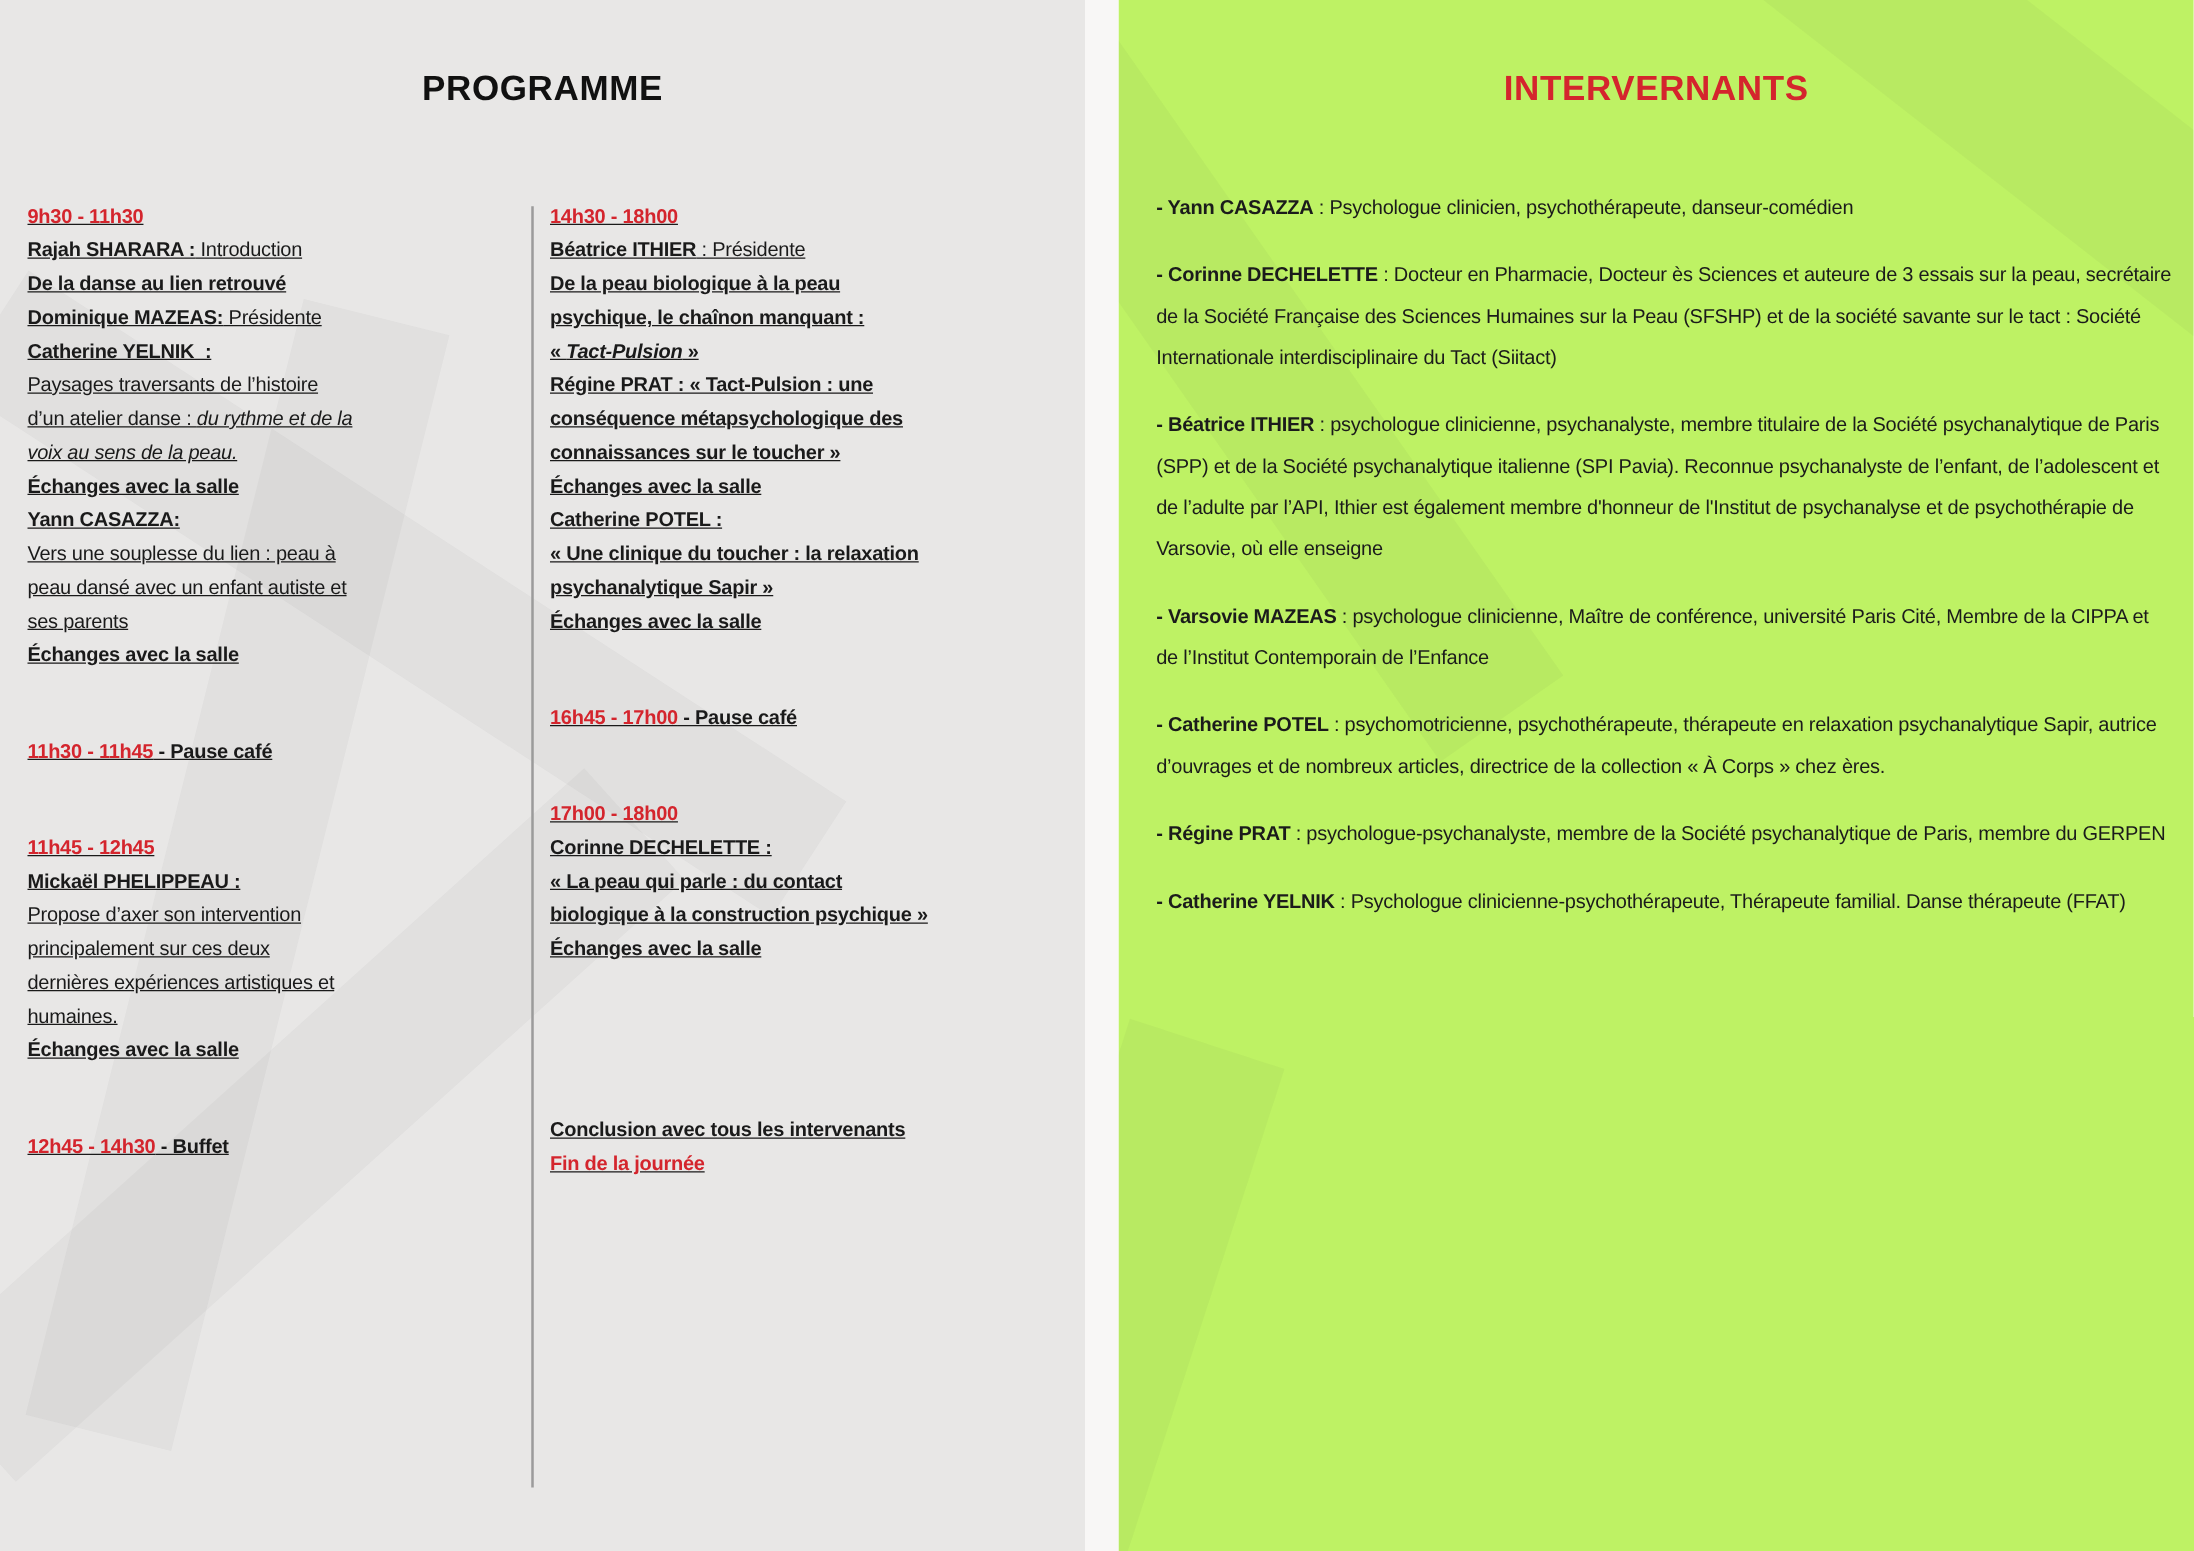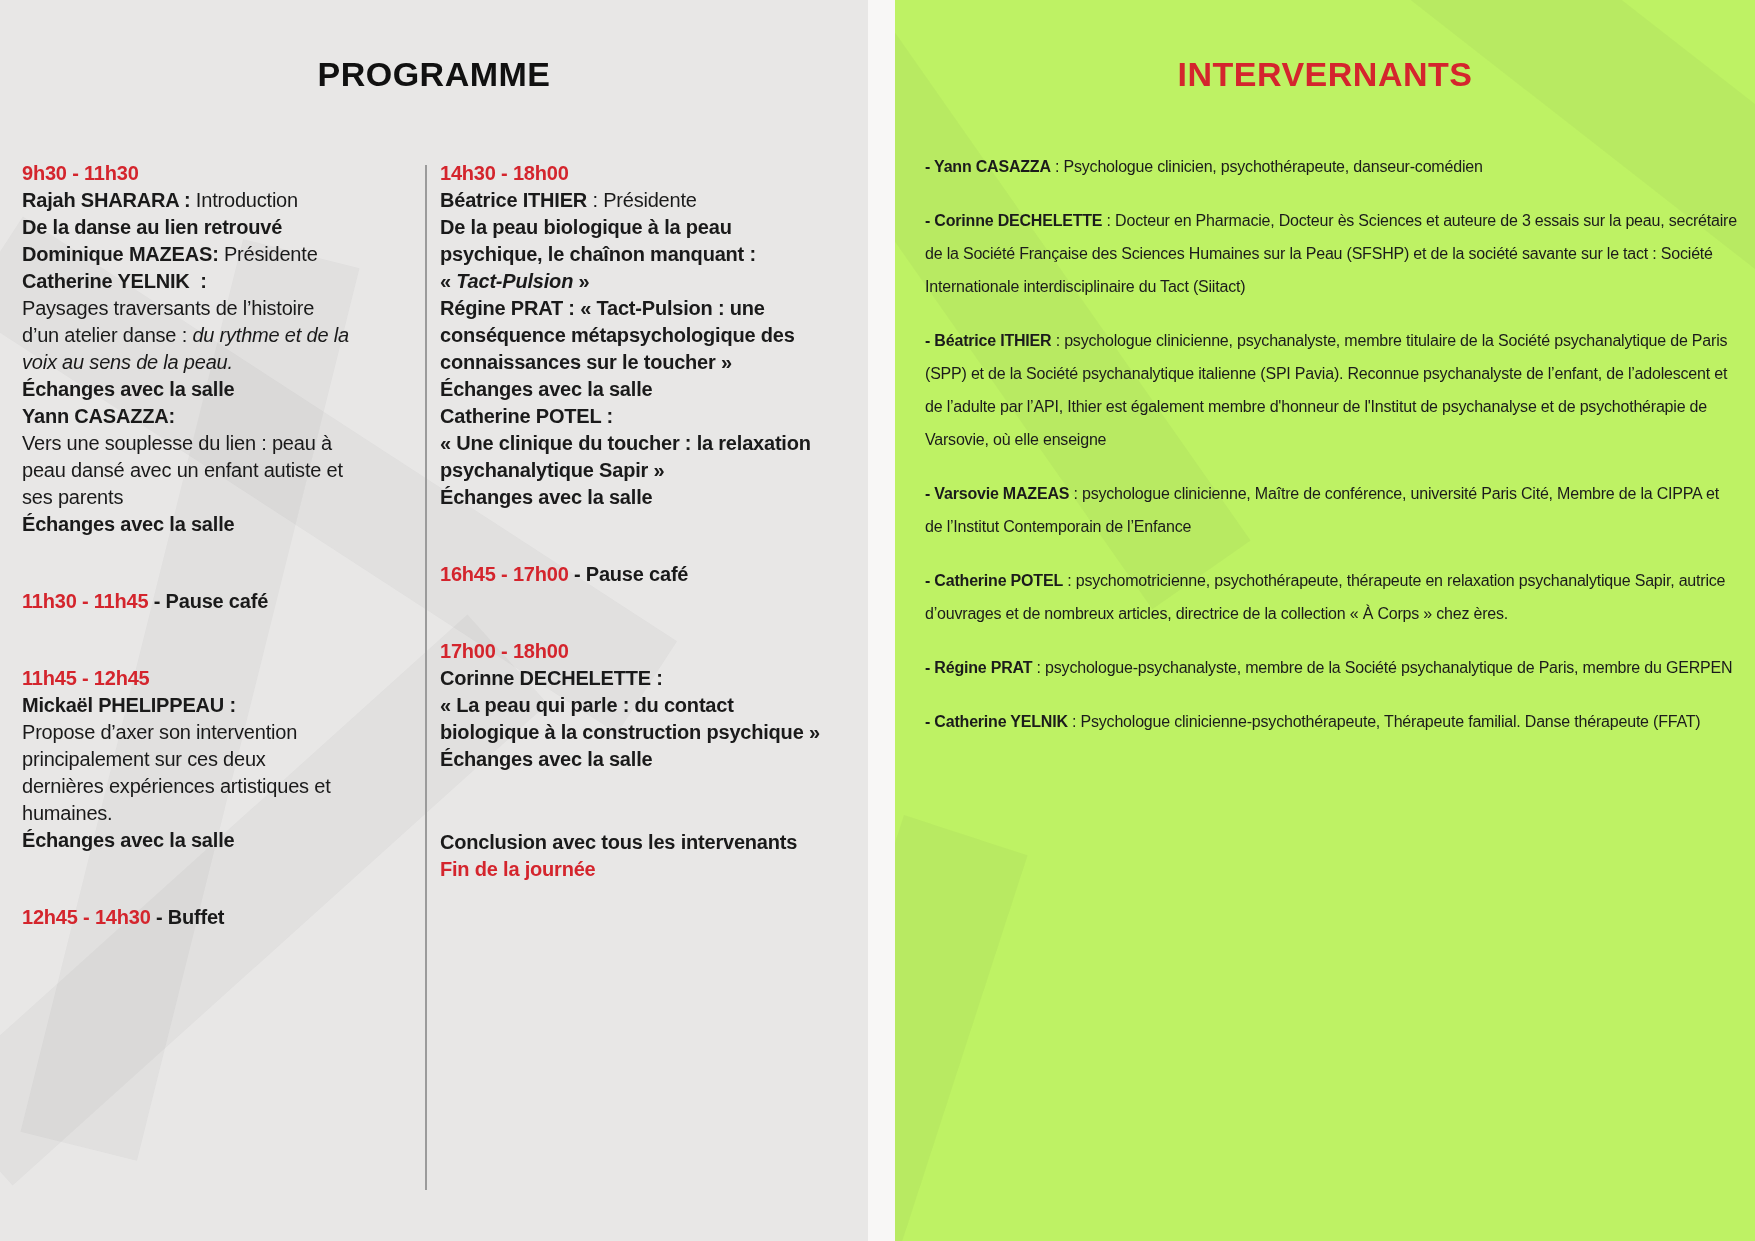--- a/index.html
+++ b/index.html
@@ -6,33 +6,33 @@
   #canvas{position:relative;width:1755px;height:1241px;overflow:hidden;
           font-family:"Liberation Sans","DejaVu Sans",sans-serif;color:#1a1a1a;}
   
   #left-panel{position:absolute;left:0;top:0;width:868px;height:1241px;background:#e8e7e6;overflow:hidden;}
   #panel-gap{position:absolute;left:868px;top:0;width:27px;height:1241px;background:#f8f7f6;}
   #right-panel{position:absolute;left:895px;top:0;width:860px;height:1241px;background:#bef264;overflow:hidden;}
   
   .wm{position:absolute;background:#3a3a3a;opacity:.045;pointer-events:none;}
   
   .panel-title{position:absolute;top:55px;left:0;width:100%;text-align:center;
-               font-size:34px;font-weight:700;letter-spacing:.5px;}
+               font-size:28px;font-weight:700;letter-spacing:.5px;}
   #left-panel .panel-title{color:#111;}
   #right-panel .panel-title{color:var(--accent,#d4252d);}
   
-  .prog-col{position:absolute;top:160px;font-size:20px;line-height:27px;letter-spacing:-0.2px;}
+  .prog-col{position:absolute;top:160px;font-size:16px;line-height:27px;letter-spacing:-0.2px;text-decoration:underline;}
   #prog-col-1{left:22px;width:385px;}
   #prog-col-2{left:440px;width:400px;}
   #col-divider{position:absolute;left:425px;top:165px;width:2px;height:1025px;background:#9b9b9b;}
   .block{white-space:pre-wrap;}
   .block:first-child{margin-top:0;}
   .k-time{margin-top:50px;}
   .prog-col .block:first-child{margin-top:0;}
-  .k-conclusion{margin-top:56px;}
+  .k-conclusion{margin-top:118px;}
   .seg{font-weight:400;}
   .sb{font-weight:700;}
   .si{font-style:italic;}
   .sr{color:var(--accent,#d4252d);}
   
   #speakers{position:absolute;left:30px;top:150px;width:815px;font-size:16px;
             line-height:33px;letter-spacing:-0.2px;color:#1b1b1b;}
   .speaker{margin:0 0 21px 0;}
   .speaker .name{font-weight:700;}
 </style>

